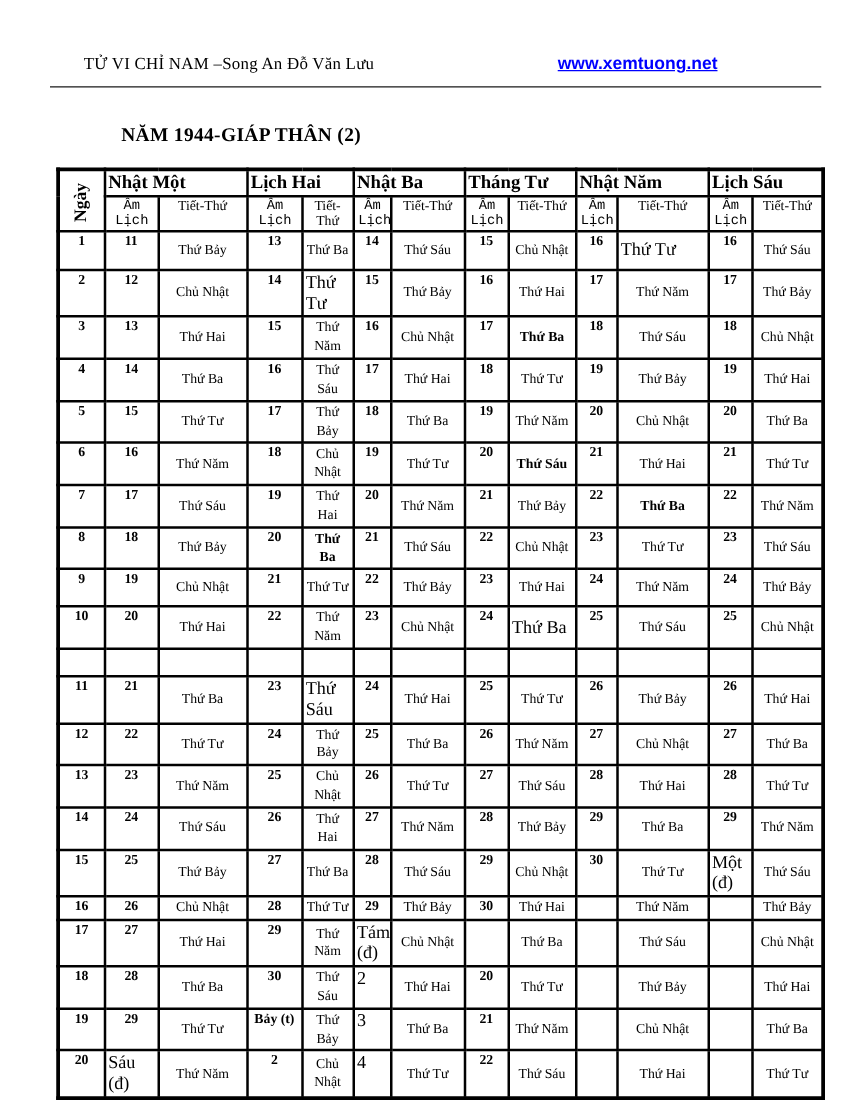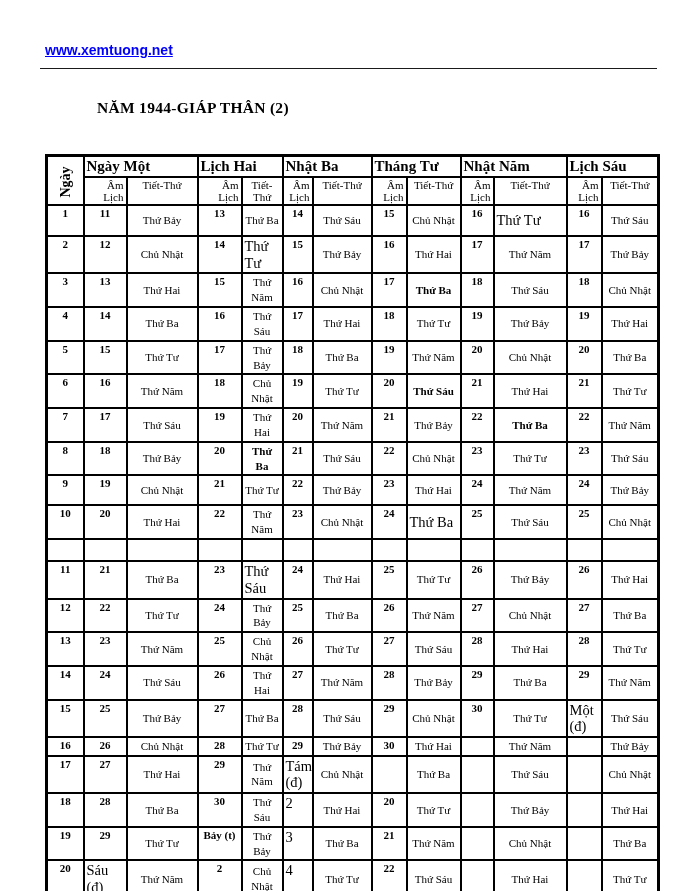--- a/index.html
+++ b/index.html
@@ -1,42 +1,43 @@
 <!DOCTYPE html>
 <html><head>
 <meta charset="utf-8">
 <style>
   html,body{margin:0;padding:0;background:#fff;}
   body{width:689px;height:891px;position:relative;font-family:"Liberation Serif","DejaVu Serif",serif;color:#000;}
   .page{position:absolute;left:45px;top:0;width:612px;}
   .doc-header{display:flex;justify-content:space-between;align-items:baseline;padding-top:42px;}
   .doc-header .left{font-size:13.5px;letter-spacing:.2px;padding-left:22px;}
-  .doc-header .site-link{font-family:"Liberation Sans","DejaVu Sans",sans-serif;font-weight:bold;font-size:14px;color:#0000ff;text-decoration:underline;margin-right:64px;}
+  .doc-header .site-link{font-family:"Liberation Sans","DejaVu Sans",sans-serif;font-weight:bold;font-size:14px;color:#0000ff;text-decoration:underline;margin-right:83px;}
   .rule{border:none;border-top:1.5px solid #1a1a1a;margin:10px 0 0 -5px;width:617px;}
-  .page-title{font-weight:bold;font-size:15.5px;margin:30px 0 37px 52px;letter-spacing:.3px;}
+  .page-title{font-weight:bold;font-size:15.5px;margin:30px 0 16px 52px;letter-spacing:.3px;}
   table.cal{border-collapse:collapse;table-layout:fixed;width:612px;border:3px solid #000;}
   table.cal th,table.cal td{border:2px solid #000;padding:1px 2px;overflow:hidden;}
   th.month{font-weight:bold;font-size:15px;text-align:left;padding:4px 2px 4px 6px;vertical-align:top;}
   th.sub{font-weight:normal;font-size:11px;vertical-align:top;}
-  th.sub.am{text-align:right;padding-left:3px;}
+  th.sub.am{text-align:center;padding-left:3px;font-family:Liberation Mono, monospace;}
   th.sub.tiet{text-align:center;border-radius:10px;}
   th.daycol{width:37px;vertical-align:middle;text-align:center;}
   .vlabel{display:inline-block;transform:rotate(-90deg);font-weight:bold;font-size:14px;white-space:nowrap;}
   td.day{font-weight:bold;font-size:11px;text-align:center;vertical-align:top;padding-top:2px;}
   td.am{font-weight:bold;font-size:11px;text-align:center;vertical-align:top;padding-top:2px;}
   td.tiet{font-size:11px;text-align:center;vertical-align:middle;line-height:1.35;}
   td.b{font-weight:bold;}
   td.lg{font-weight:normal;font-size:14.5px;text-align:left;padding-left:4px;line-height:1.15;}
   tr.spacer td{height:18px;}
 </style>
 </head>
 <body>
 
 <div class="page">
   <div class="doc-header">
+    <span class="left">TỬ VI CHỈ NAM –Song An Đỗ Văn Lưu</span>
     <a href="#" class="site-link">www.xemtuong.net</a>
   </div>
   <hr class="rule">
   <div class="page-title">NĂM 1944-GIÁP THÂN (2)</div>
   <table class="cal">
     <colgroup>
       <col style="width:37px">
         <col style="width:43px">
         <col style="width:71px">
       <col style="width:44px">
@@ -46,21 +47,21 @@
         <col style="width:35px">
         <col style="width:54px">
       <col style="width:33px">
         <col style="width:73px">
         <col style="width:35px">
         <col style="width:57px">
     </colgroup>
     <thead id="cal-head">
         <tr>
           <th class="daycol" rowspan="2"><span class="vlabel">Ngày</span></th>
-          <th class="month" colspan="2">Ngày Một</th>
+          <th class="month" colspan="2">Nhật Một</th>
           <th class="month" colspan="2">Lịch Hai</th>
           <th class="month" colspan="2">Nhật  Ba</th>
           <th class="month" colspan="2">Tháng Tư</th>
           <th class="month" colspan="2">Nhật Năm</th>
           <th class="month" colspan="2">Lịch Sáu</th>
         </tr>
         <tr>
           <th class="sub am">Âm Lịch</th>
           <th class="sub tiet">Tiết-Thứ</th>
           <th class="sub am">Âm Lịch</th>

